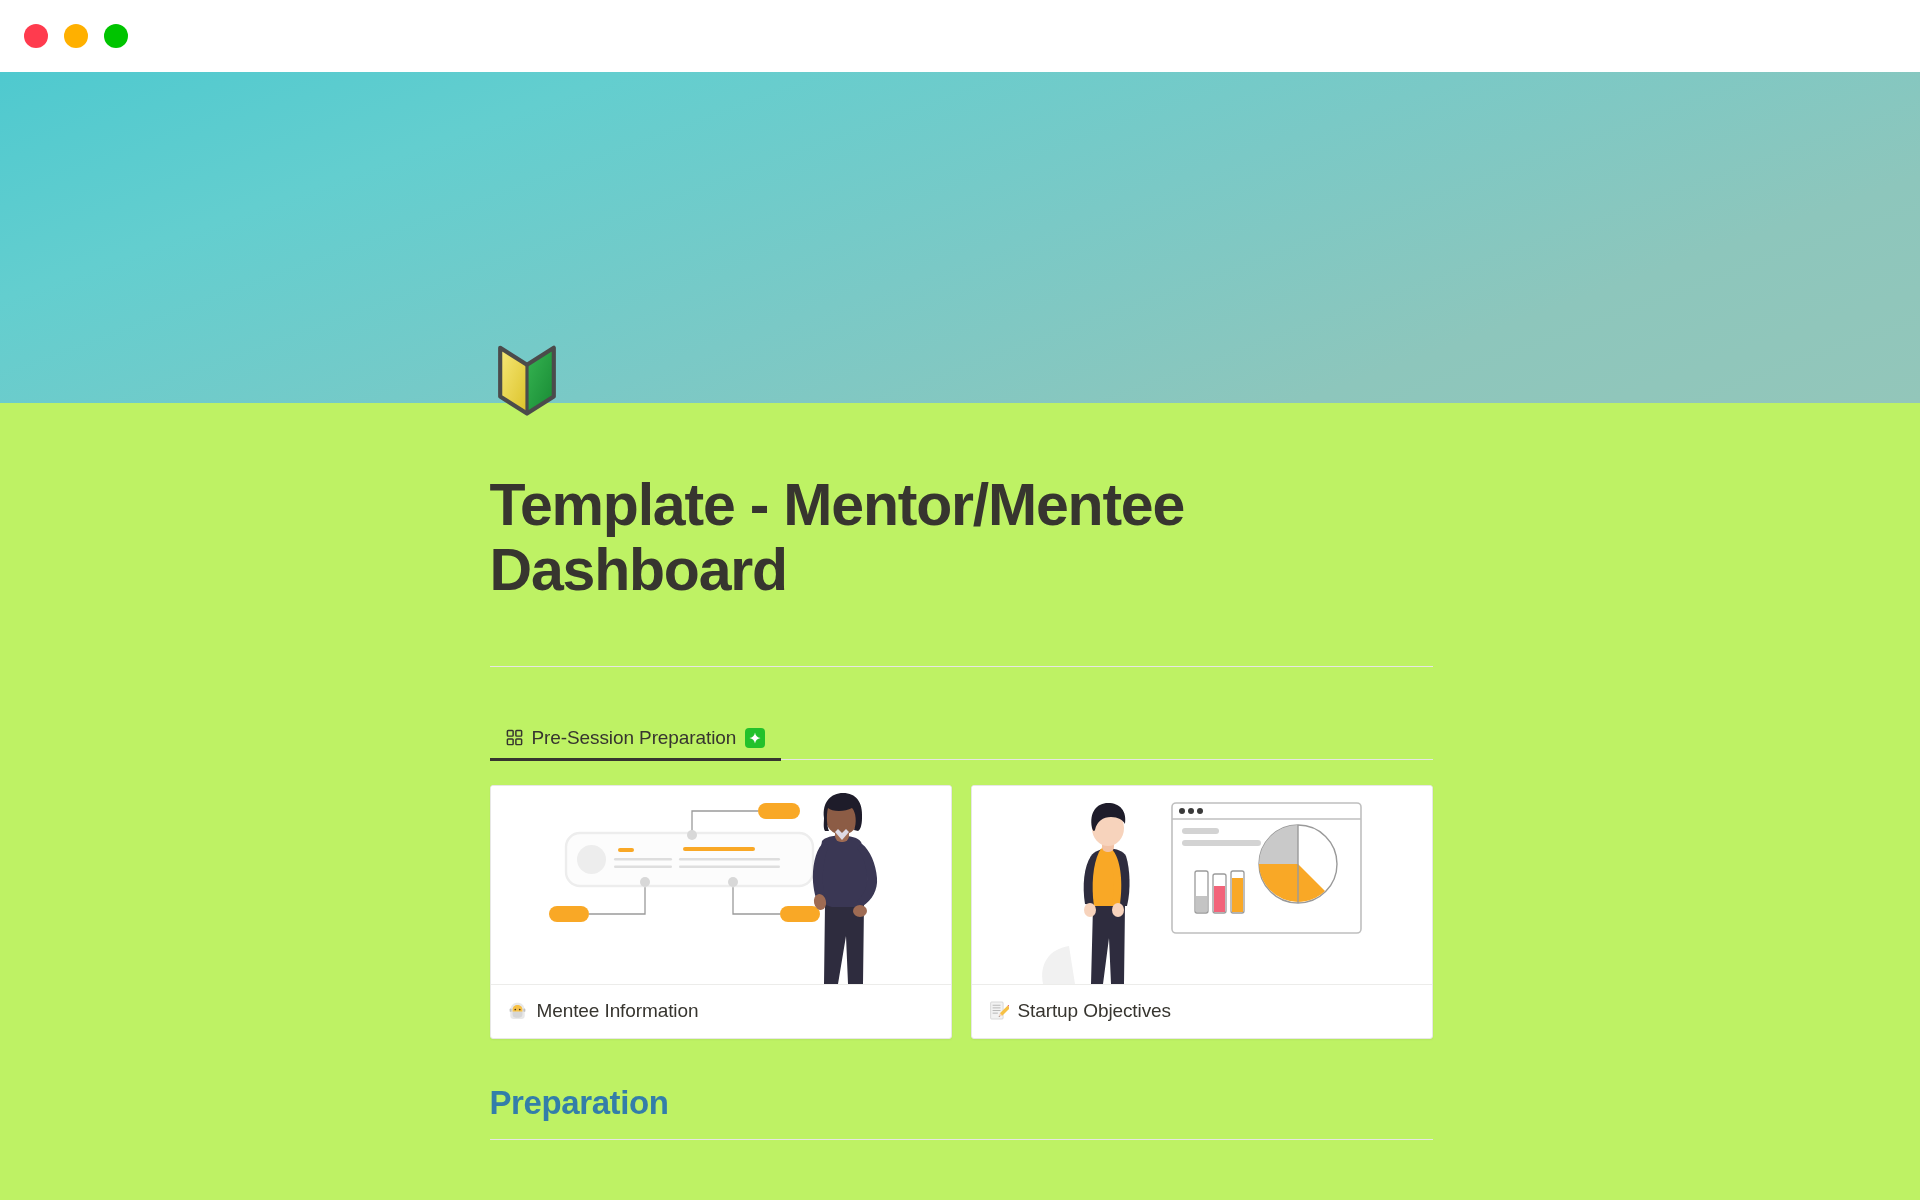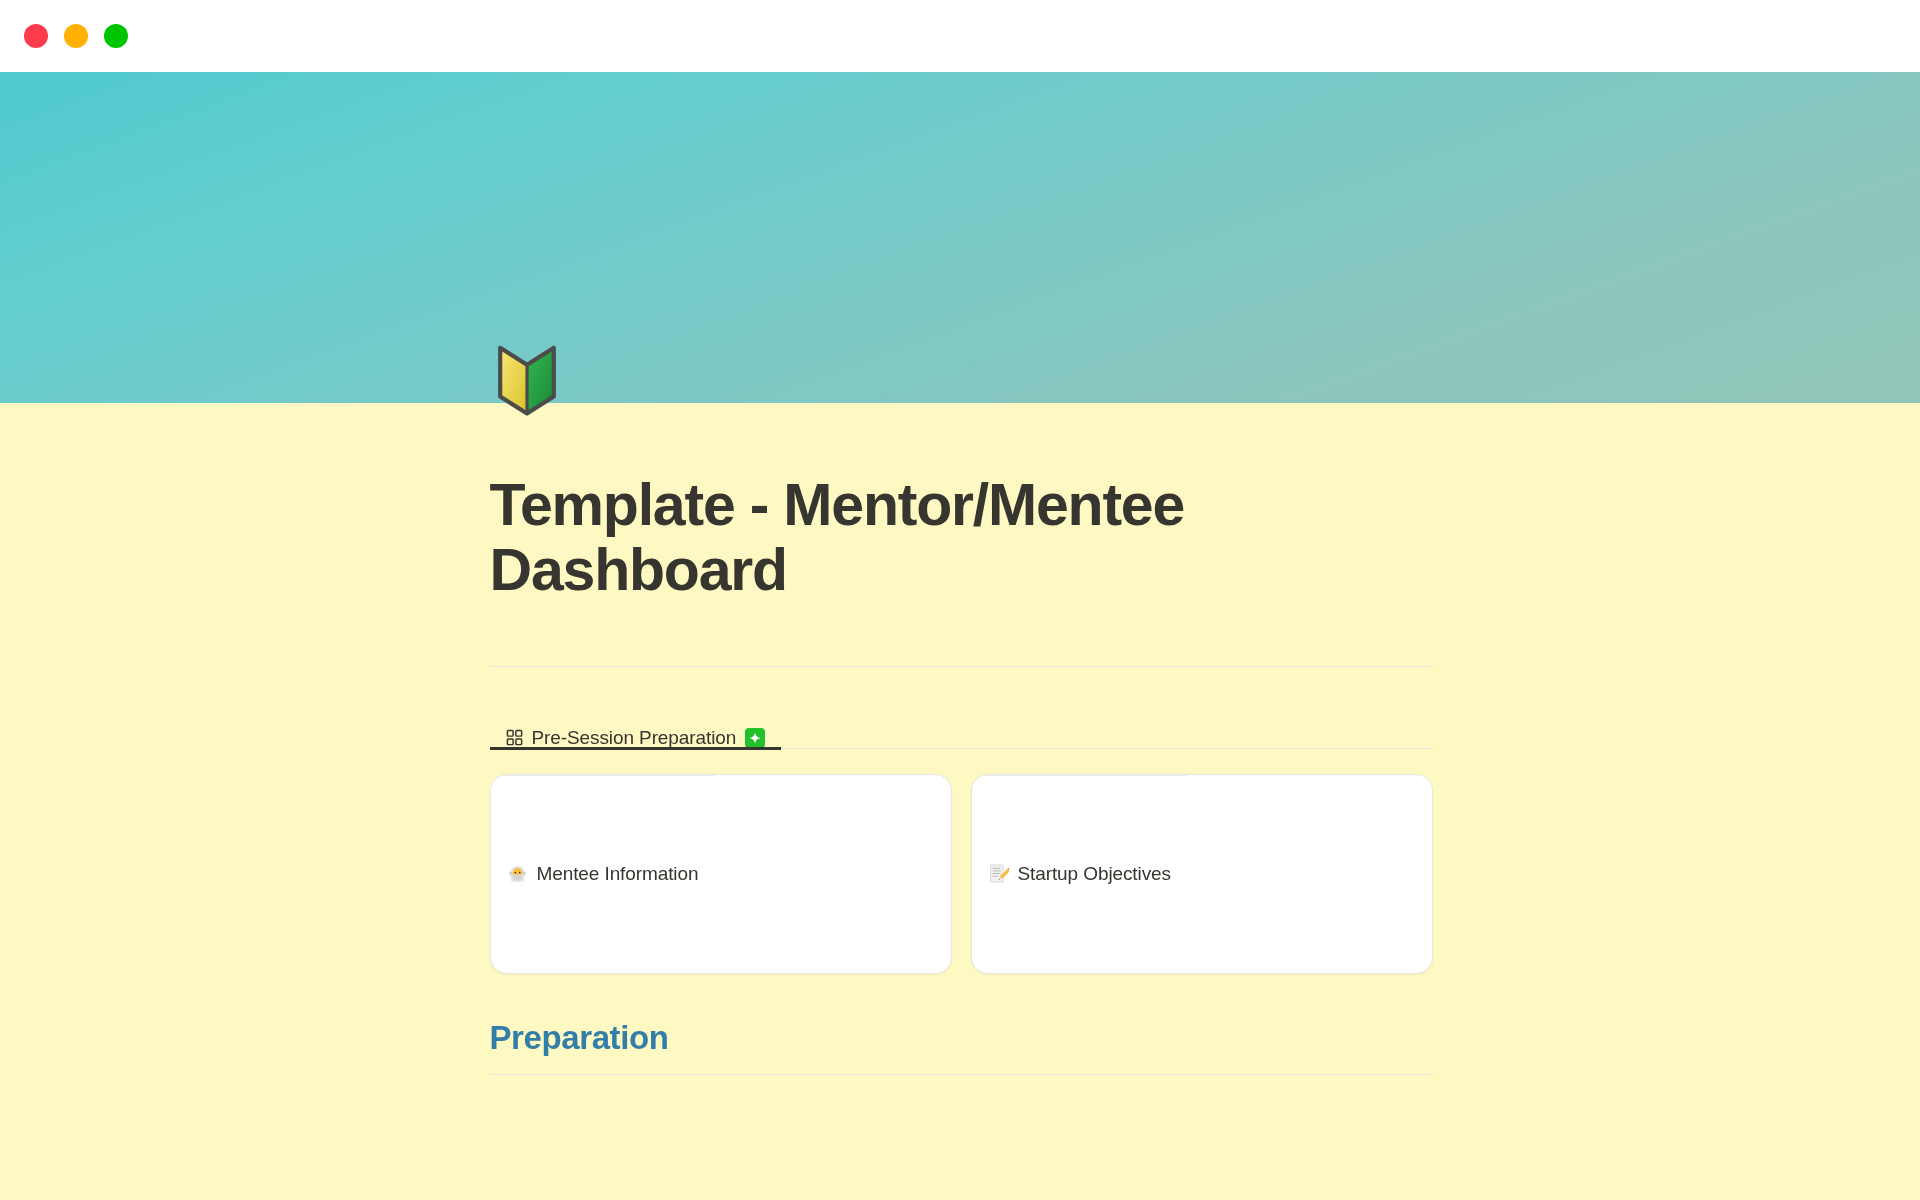--- a/index.html
+++ b/index.html
@@ -46,21 +46,21 @@
         #7AC9C6 52%,
         #8DC6BC 78%,
         #93C6BA 100%);
     position: relative;
   }
 
   
   .page {
     width: 100%;
     position: relative;
-    background: #fef9c3;
+    background: #bef264;
     height: calc(1200px - 72px - 331px);
   }
   .content-column {
     width: 945px;
     margin: 0 auto;
     position: relative;
     padding-left: 2px;
   }
 
   
@@ -112,21 +112,21 @@
     display: flex;
     align-items: flex-end;
     position: relative;
     width: 100%;
     border-bottom: 1px solid #E6E6E4;
   }
   .tab {
     display: flex;
     align-items: center;
     gap: 9px;
-    padding: 0 16px 0 16px;
+    padding: 0 16px 11px 16px;
     position: relative;
     cursor: pointer;
     margin-bottom: -1px;
   }
   .tab.active::after {
     content: "";
     position: absolute;
     left: 0; right: 0; bottom: -1px;
     height: 2.5px;
     background: #37352F;
@@ -152,27 +152,27 @@
   
   .gallery {
     display: flex;
     gap: 19px;
     width: 100%;
     margin-top: 25px;
   }
   .gcard {
     flex: 1 1 0;
     border: 1px solid #E7E7E5;
-    border-radius: 17px;
+    border-radius: 3px;
     background: #ffffff;
     overflow: hidden;
     box-shadow: 0 1px 2px rgba(15,15,15,0.05);
     cursor: pointer;
     display: flex;
-    flex-direction: row;
+    flex-direction: column;
   }
   .gcard-media {
     height: 198px;
     background: #ffffff;
     position: relative;
     overflow: hidden;
   }
   .gcard-media svg { position:absolute; left:0; top:0; width:100%; height:100%; }
   .gcard-foot {
     border-top: 1px solid #ECECEA;

